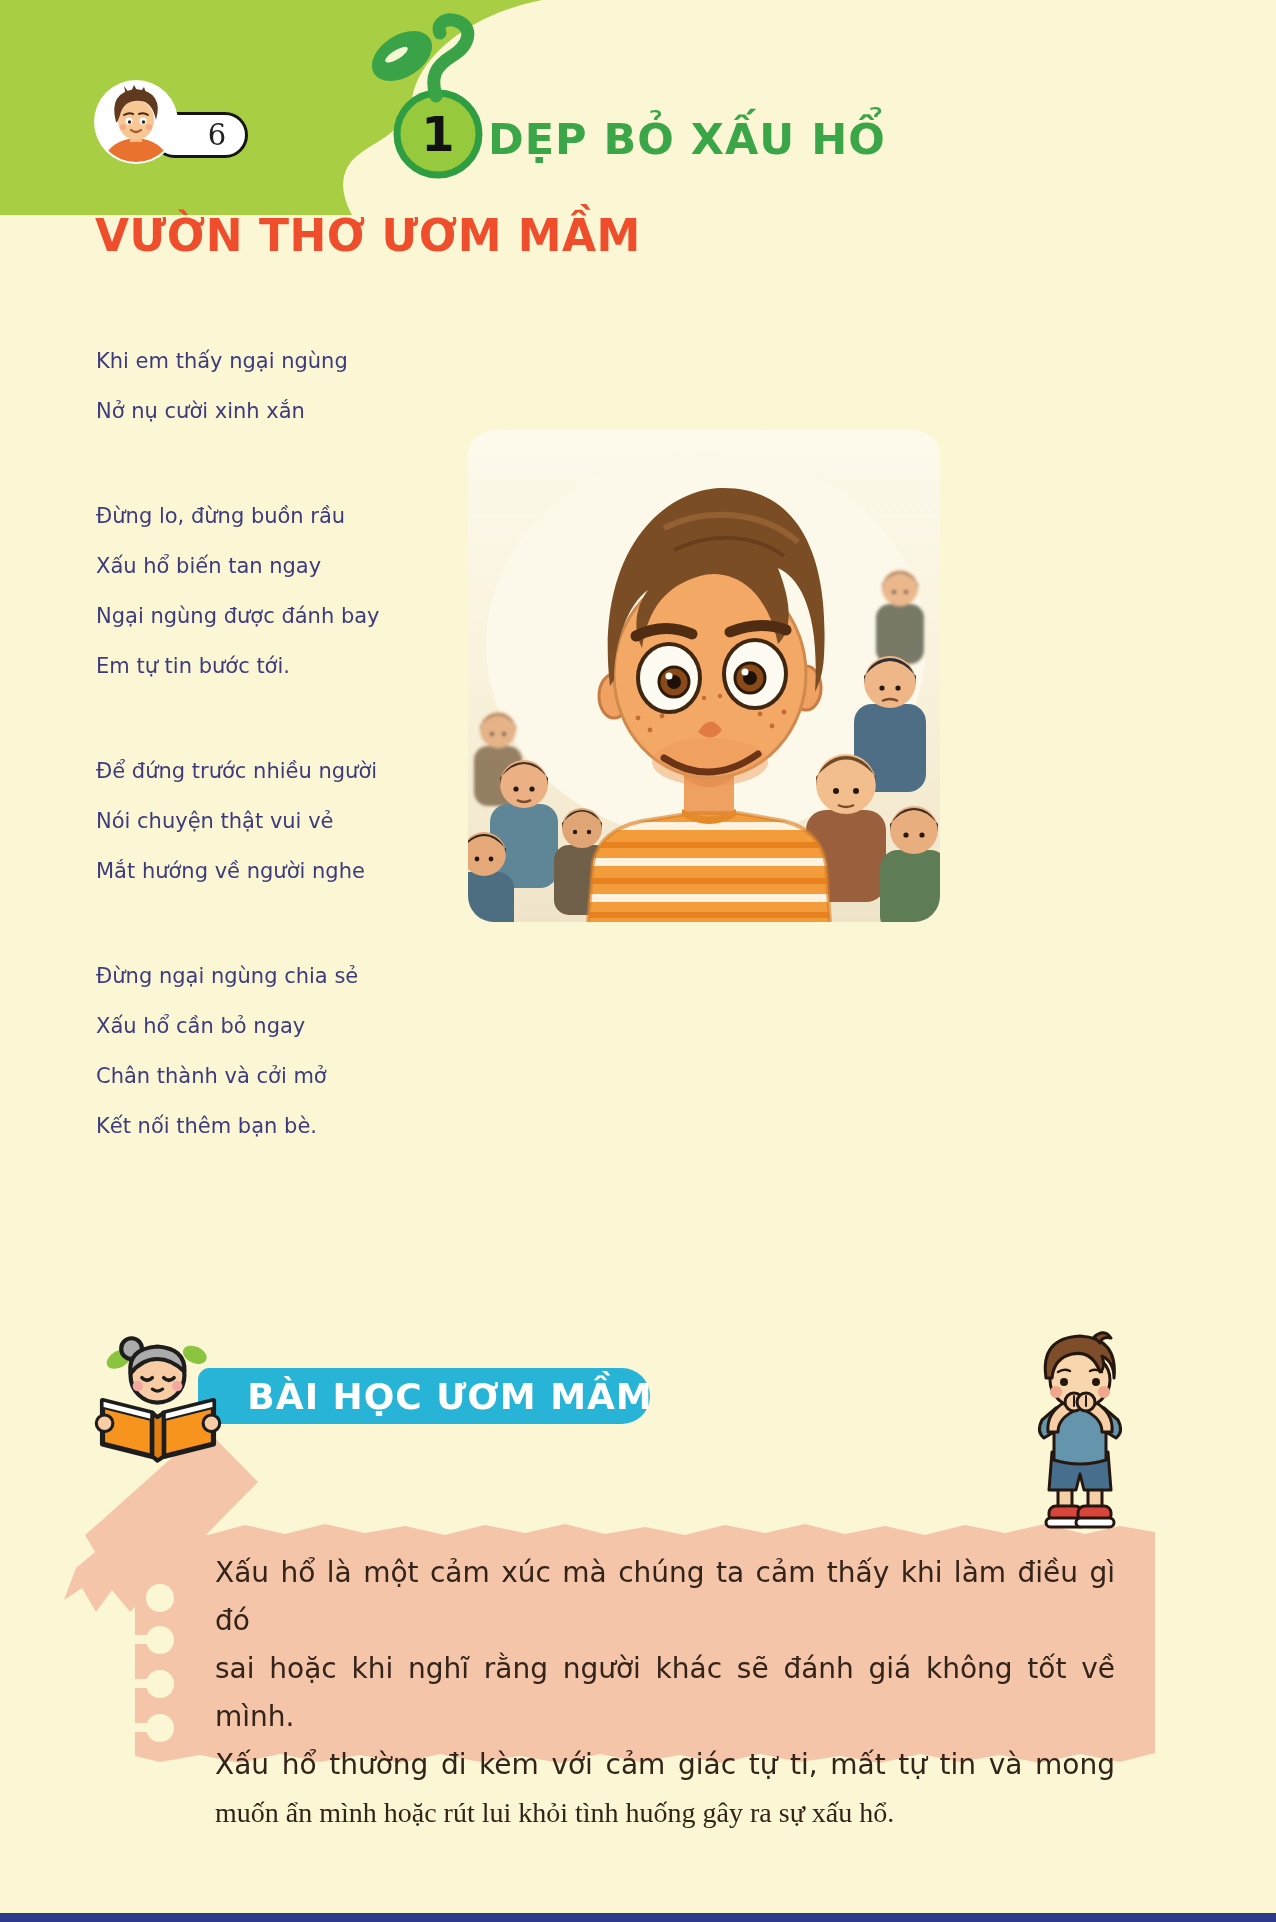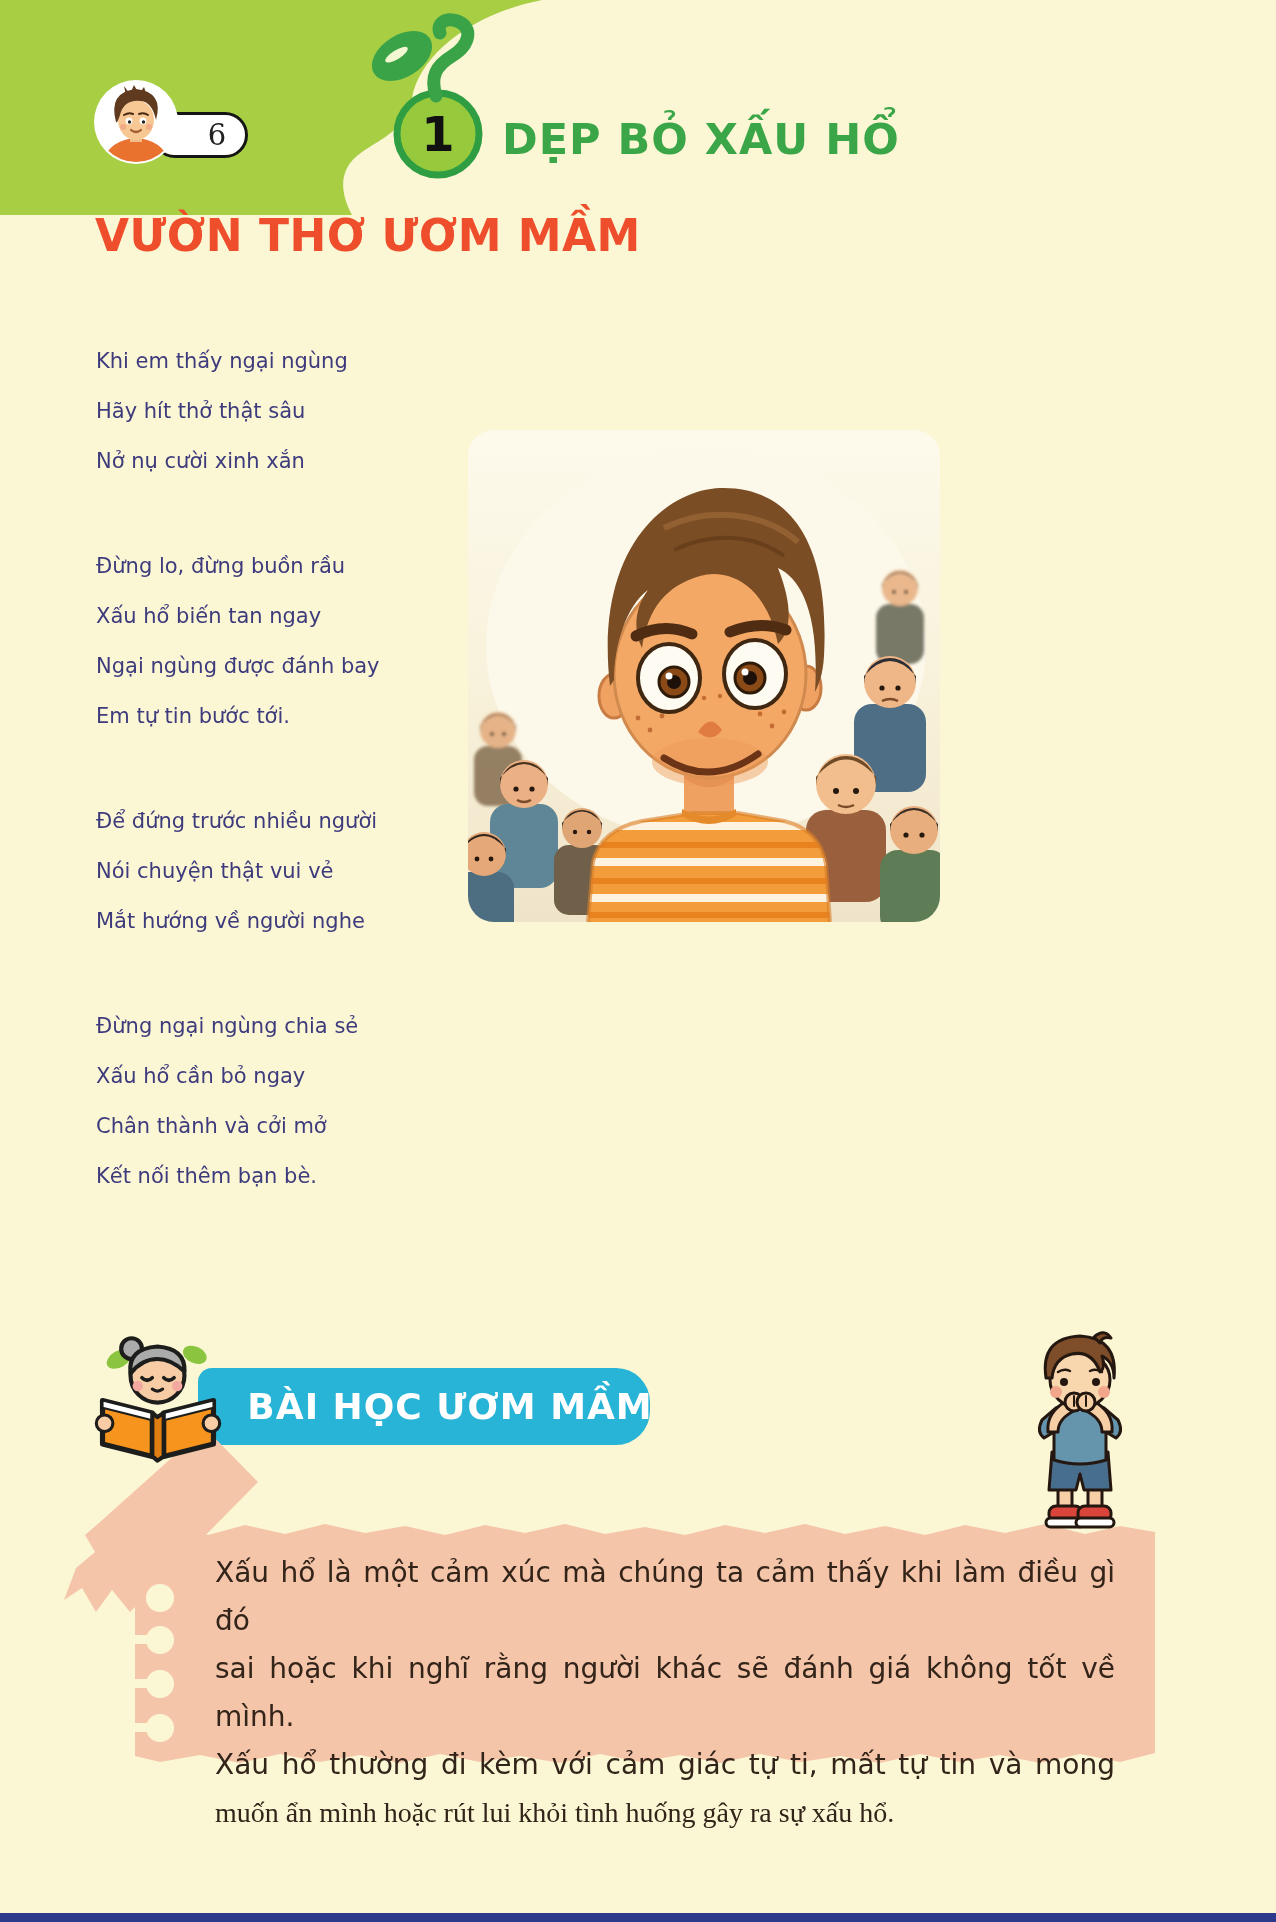--- a/index.html
+++ b/index.html
@@ -12,36 +12,36 @@
   .header-svg { position:absolute; left:0; top:0; display:block; }
   .avatar { position:absolute; left:94px; top:80px; width:84px; height:84px; z-index:3; }
   .page-pill {
     position:absolute; left:152px; top:112px; width:96px; height:46px; z-index:2;
     background:#ffffff; border:3px solid #151515; border-radius:24px;
     display:flex; align-items:center; justify-content:center; padding-left:34px;
     box-sizing:border-box;
     font-family:"DejaVu Serif","Liberation Serif",serif; font-size:29px; color:#222;
   }
   .unit-title {
-    position:absolute; left:502px; top:114px; z-index:2;
+    position:absolute; left:488px; top:114px; z-index:2;
     font-size:43px; font-weight:bold; color:#3BA648; letter-spacing:1px; white-space:nowrap;
   }
   
   .poem-heading {
     position:absolute; left:95px; top:210px; margin:0;
     font-size:44px; font-weight:bold; color:#EE4E2B; letter-spacing:0.5px; white-space:nowrap;
   }
   .poem { position:absolute; left:96px; top:336px; color:#3E3B7D; font-size:21px; line-height:50px; }
   .stanza { margin:0 0 55px 0; }
   .poem-line { white-space:nowrap; }
   
   .main-illo { position:absolute; left:468px; top:430px; width:472px; height:492px; }
   
   .lesson-banner {
-    position:absolute; left:198px; top:1368px; width:452px; height:77px;
+    position:absolute; left:198px; top:1368px; width:452px; height:56px;
     background:#27B4D6; border-radius:14px 34px 34px 14px;
     display:flex; align-items:center; justify-content:center;
   }
   .lesson-banner span {
     color:#ffffff; font-weight:bold; font-size:36px; letter-spacing:1px;
     padding-left:52px; white-space:nowrap;
   }
   .reader-icon { position:absolute; left:88px; top:1336px; width:140px; height:130px; z-index:2; }
   
   .note-bg { position:absolute; left:40px; top:1415px; width:1140px; height:370px; }
@@ -102,21 +102,20 @@
     <span>6</span>
   </div>
 
   <span class="unit-title">DẸP BỎ XẤU HỔ</span>
 
   <h1 class="poem-heading">VƯỜN THƠ ƯƠM MẦM</h1>
 
   <section class="poem">
     <div class="stanza">
       <div class="poem-line">Khi em thấy ngại ngùng</div>
-      <div class="poem-line">Hãy hít thở thật sâu</div>
       <div class="poem-line">Nở nụ cười xinh xắn</div>
     </div>
     <div class="stanza">
       <div class="poem-line">Đừng lo, đừng buồn rầu</div>
       <div class="poem-line">Xấu hổ biến tan ngay</div>
       <div class="poem-line">Ngại ngùng được đánh bay</div>
       <div class="poem-line">Em tự tin bước tới.</div>
     </div>
     <div class="stanza">
       <div class="poem-line">Để đứng trước nhiều người</div>

